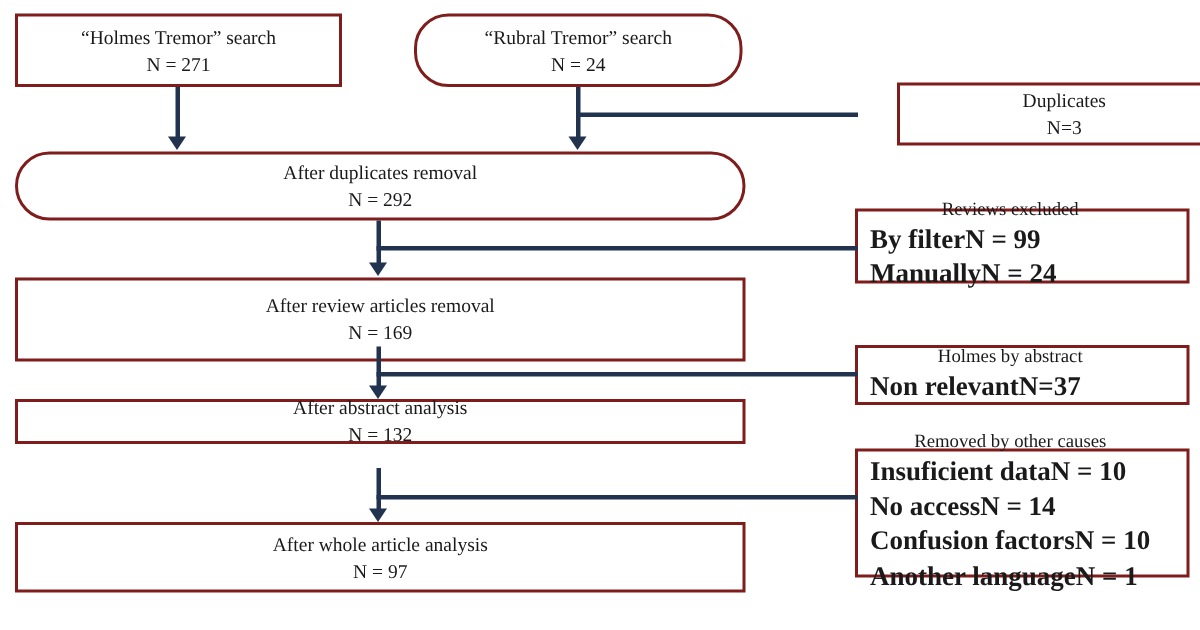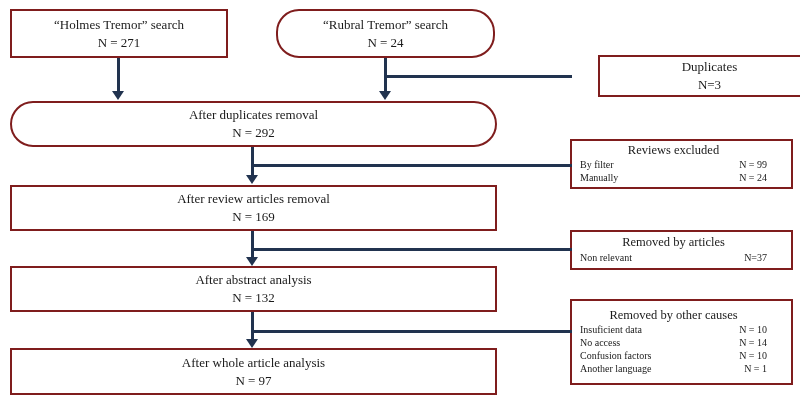--- a/index.html
+++ b/index.html
@@ -40,23 +40,24 @@
     padding: 3px 24px 4px 8px;
     text-align: left;
   }
   .node.detail .heading {
     text-align: center;
     font-size: 12.5px;
     line-height: 1.25;
   }
   .node.detail .row {
     display: flex;
-    justify-content: space-between;
-    font-size: 10px;
+    justify-content: flex-start;
+    font-size: 18px;
     line-height: 1.3;
+    font-weight: bold;
   }
   .node.detail .row .rlabel { text-align: left; }
   .node.detail .row .rvalue { text-align: right; }
 
   
   .vline, .hline {
     position: absolute;
     background: #21334f;
   }
   .vline { width: 3px; }
@@ -100,34 +101,34 @@
     <span class="row">
       <span class="rlabel">By filter</span>
       <span class="rvalue">N = 99</span>
     </span>
     <span class="row">
       <span class="rlabel">Manually</span>
       <span class="rvalue">N = 24</span>
     </span>
   </div>
 
-  <div class="node" style="left:10px; top:185px; width:487px; height:46px;text-align:center;">
+  <div class="node" style="left:10px; top:185px; width:487px; height:56px;text-align:center;">
     <span class="line">After review articles removal</span>
     <span class="line">N = 169</span>
   </div>
 
   <div class="node detail" style="left:570px; top:230px; width:223px; height:40px;">
-    <span class="heading">Removed by articles</span>
+    <span class="heading">Holmes by abstract</span>
     <span class="row">
       <span class="rlabel">Non relevant</span>
       <span class="rvalue">N=37</span>
     </span>
   </div>
 
-  <div class="node" style="left:10px; top:266px; width:487px; height:46px;">
+  <div class="node" style="left:10px; top:266px; width:487px; height:30px;">
     <span class="line">After abstract analysis</span>
     <span class="line">N = 132</span>
   </div>
 
   <div class="node detail" style="left:570px; top:299px; width:223px; height:86px;">
     <span class="heading">Removed by other causes</span>
     <span class="row">
       <span class="rlabel">Insuficient data</span>
       <span class="rvalue">N = 10</span>
     </span>

